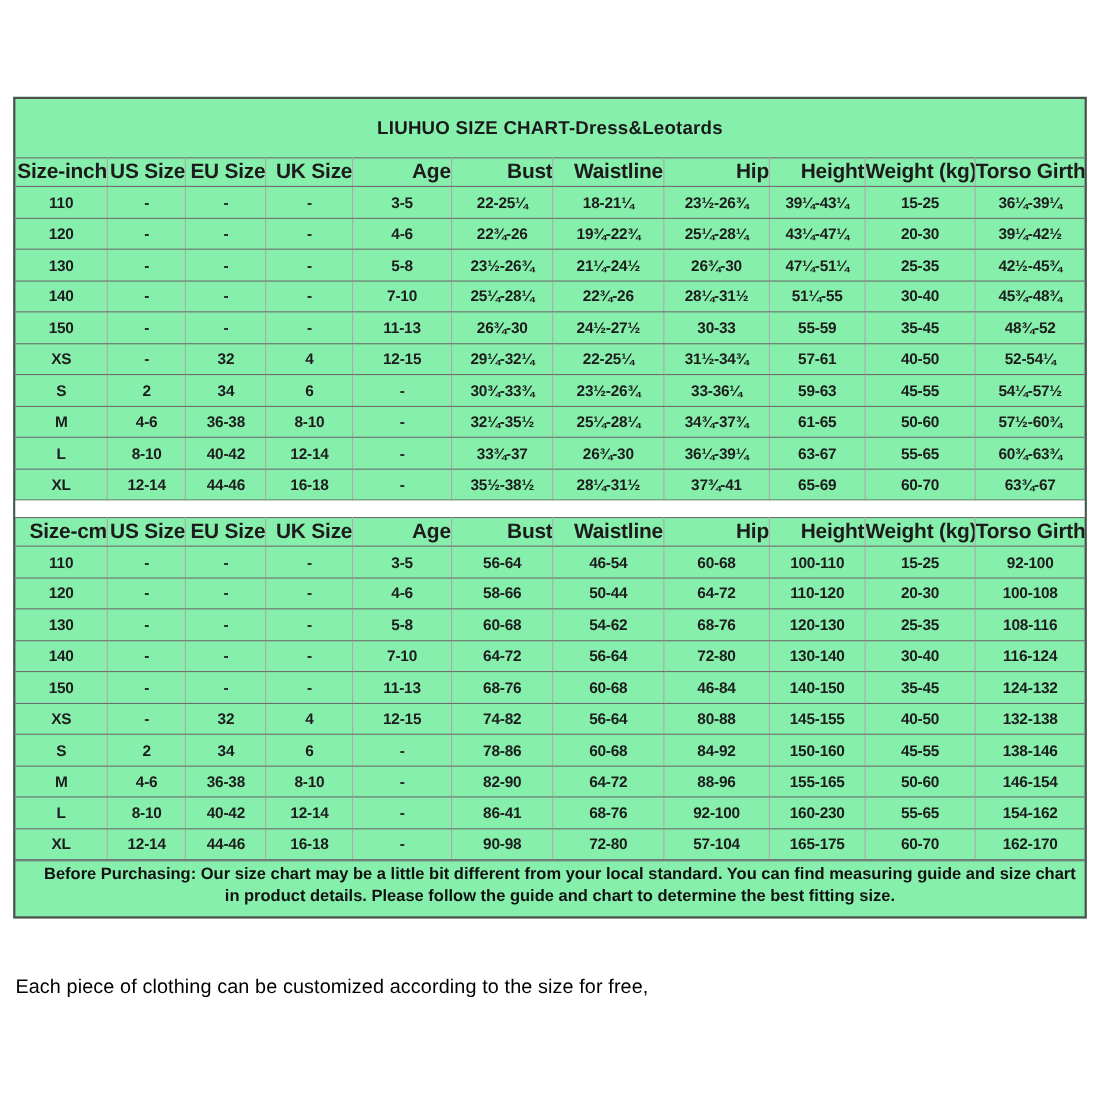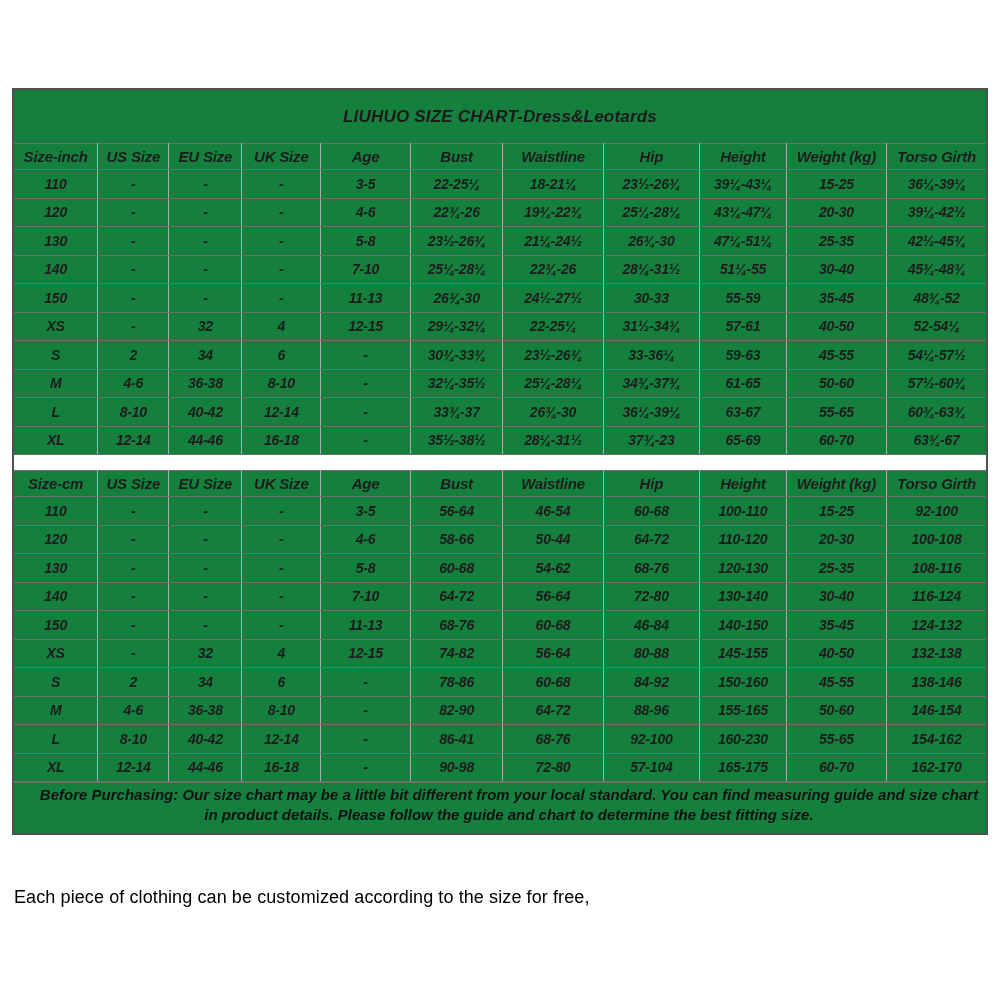--- a/index.html
+++ b/index.html
@@ -16,22 +16,21 @@
     overflow: hidden;
   }
   #chart-box {
     position: absolute;
     left: 12px;
     top: 88px;
     width: 976px;
     height: 747px;
     border: 2px solid #4f4f4f;
     box-sizing: border-box;
-    background: #15803d;
-    font-style: italic;
+    background: #86efac;
   }
   .chart-title {
     height: 53px;
     line-height: 53px;
     text-align: center;
     font-size: 17px;
     font-weight: 700;
     color: #1a1a1a;
     letter-spacing: 0.2px;
   }
@@ -52,23 +51,24 @@
     white-space: nowrap;
     overflow: hidden;
     padding: 0;
   }
   table.size-table th:first-child,
   table.size-table td:first-child { border-left: none; }
   table.size-table th:last-child,
   table.size-table td:last-child { border-right: none; }
   table.size-table th {
     height: 25px;
-    font-size: 15px;
+    font-size: 19px;
     font-weight: 700;
     letter-spacing: -0.2px;
+    text-align: right;
   }
   table.size-table td {
     height: 27.5px;
     font-size: 14px;
     font-weight: 700;
     letter-spacing: -0.2px;
   }
   .table-gap {
     height: 15px;
     background: #ffffff;
@@ -256,21 +256,21 @@
             <td>60¾-63¾</td>
           </tr>
           <tr>
             <td>XL</td>
             <td>12-14</td>
             <td>44-46</td>
             <td>16-18</td>
             <td>-</td>
             <td>35½-38½</td>
             <td>28¼-31½</td>
-            <td>37¾-23</td>
+            <td>37¾-41</td>
             <td>65-69</td>
             <td>60-70</td>
             <td>63¾-67</td>
           </tr>
         </tbody>
     </table>
 
     <div class="table-gap"></div>
 
     <table class="size-table">

